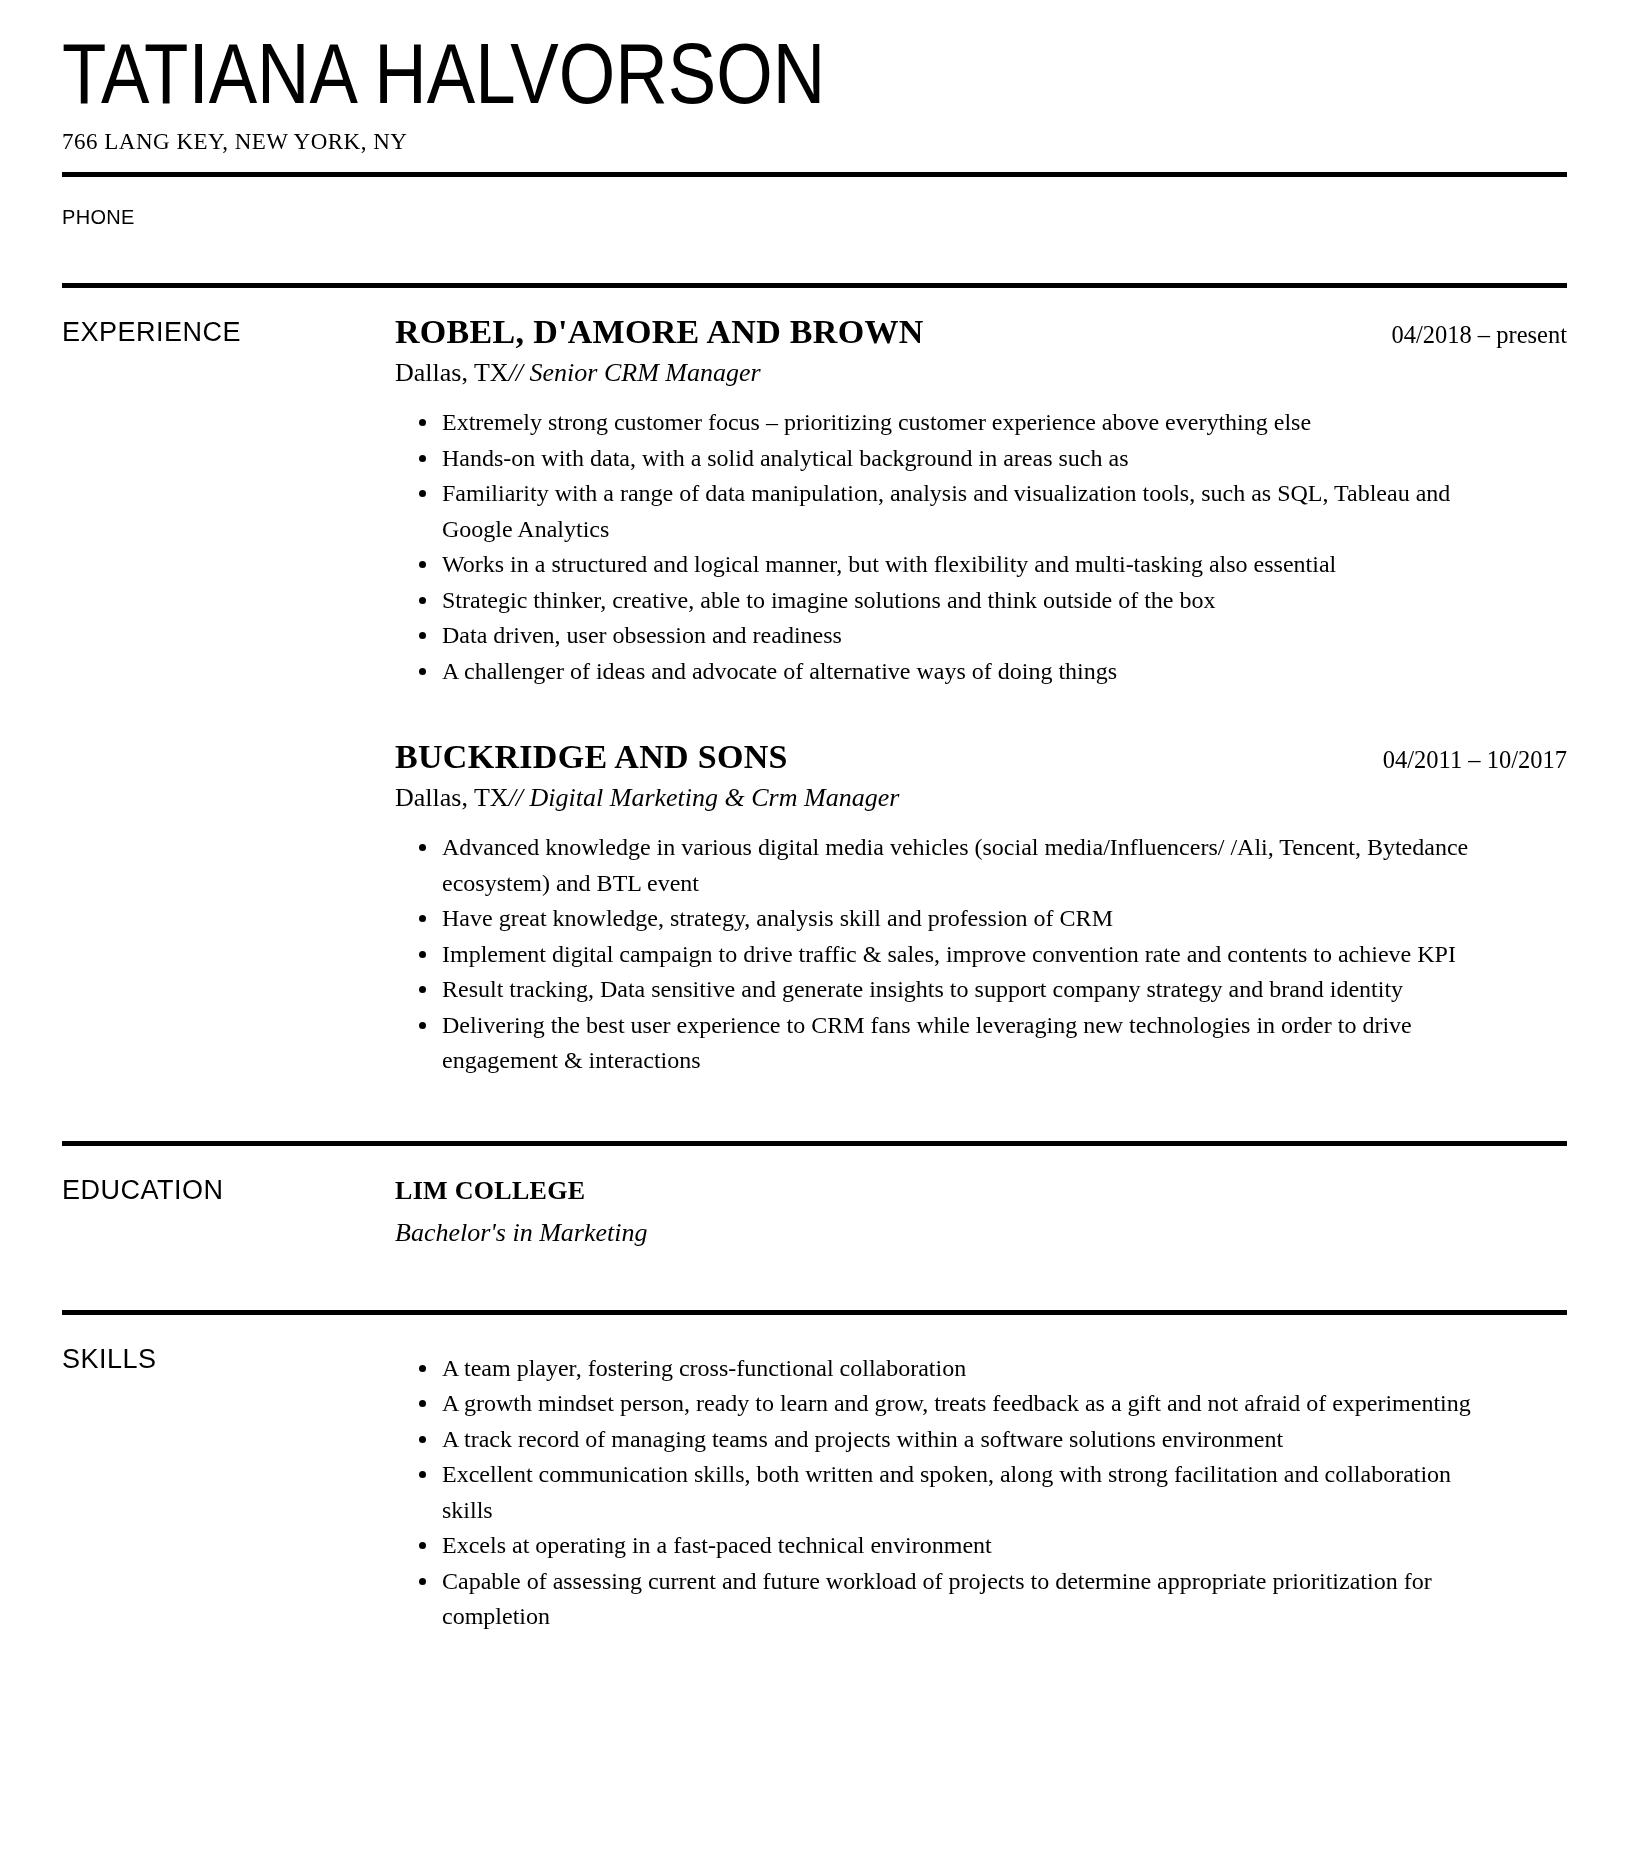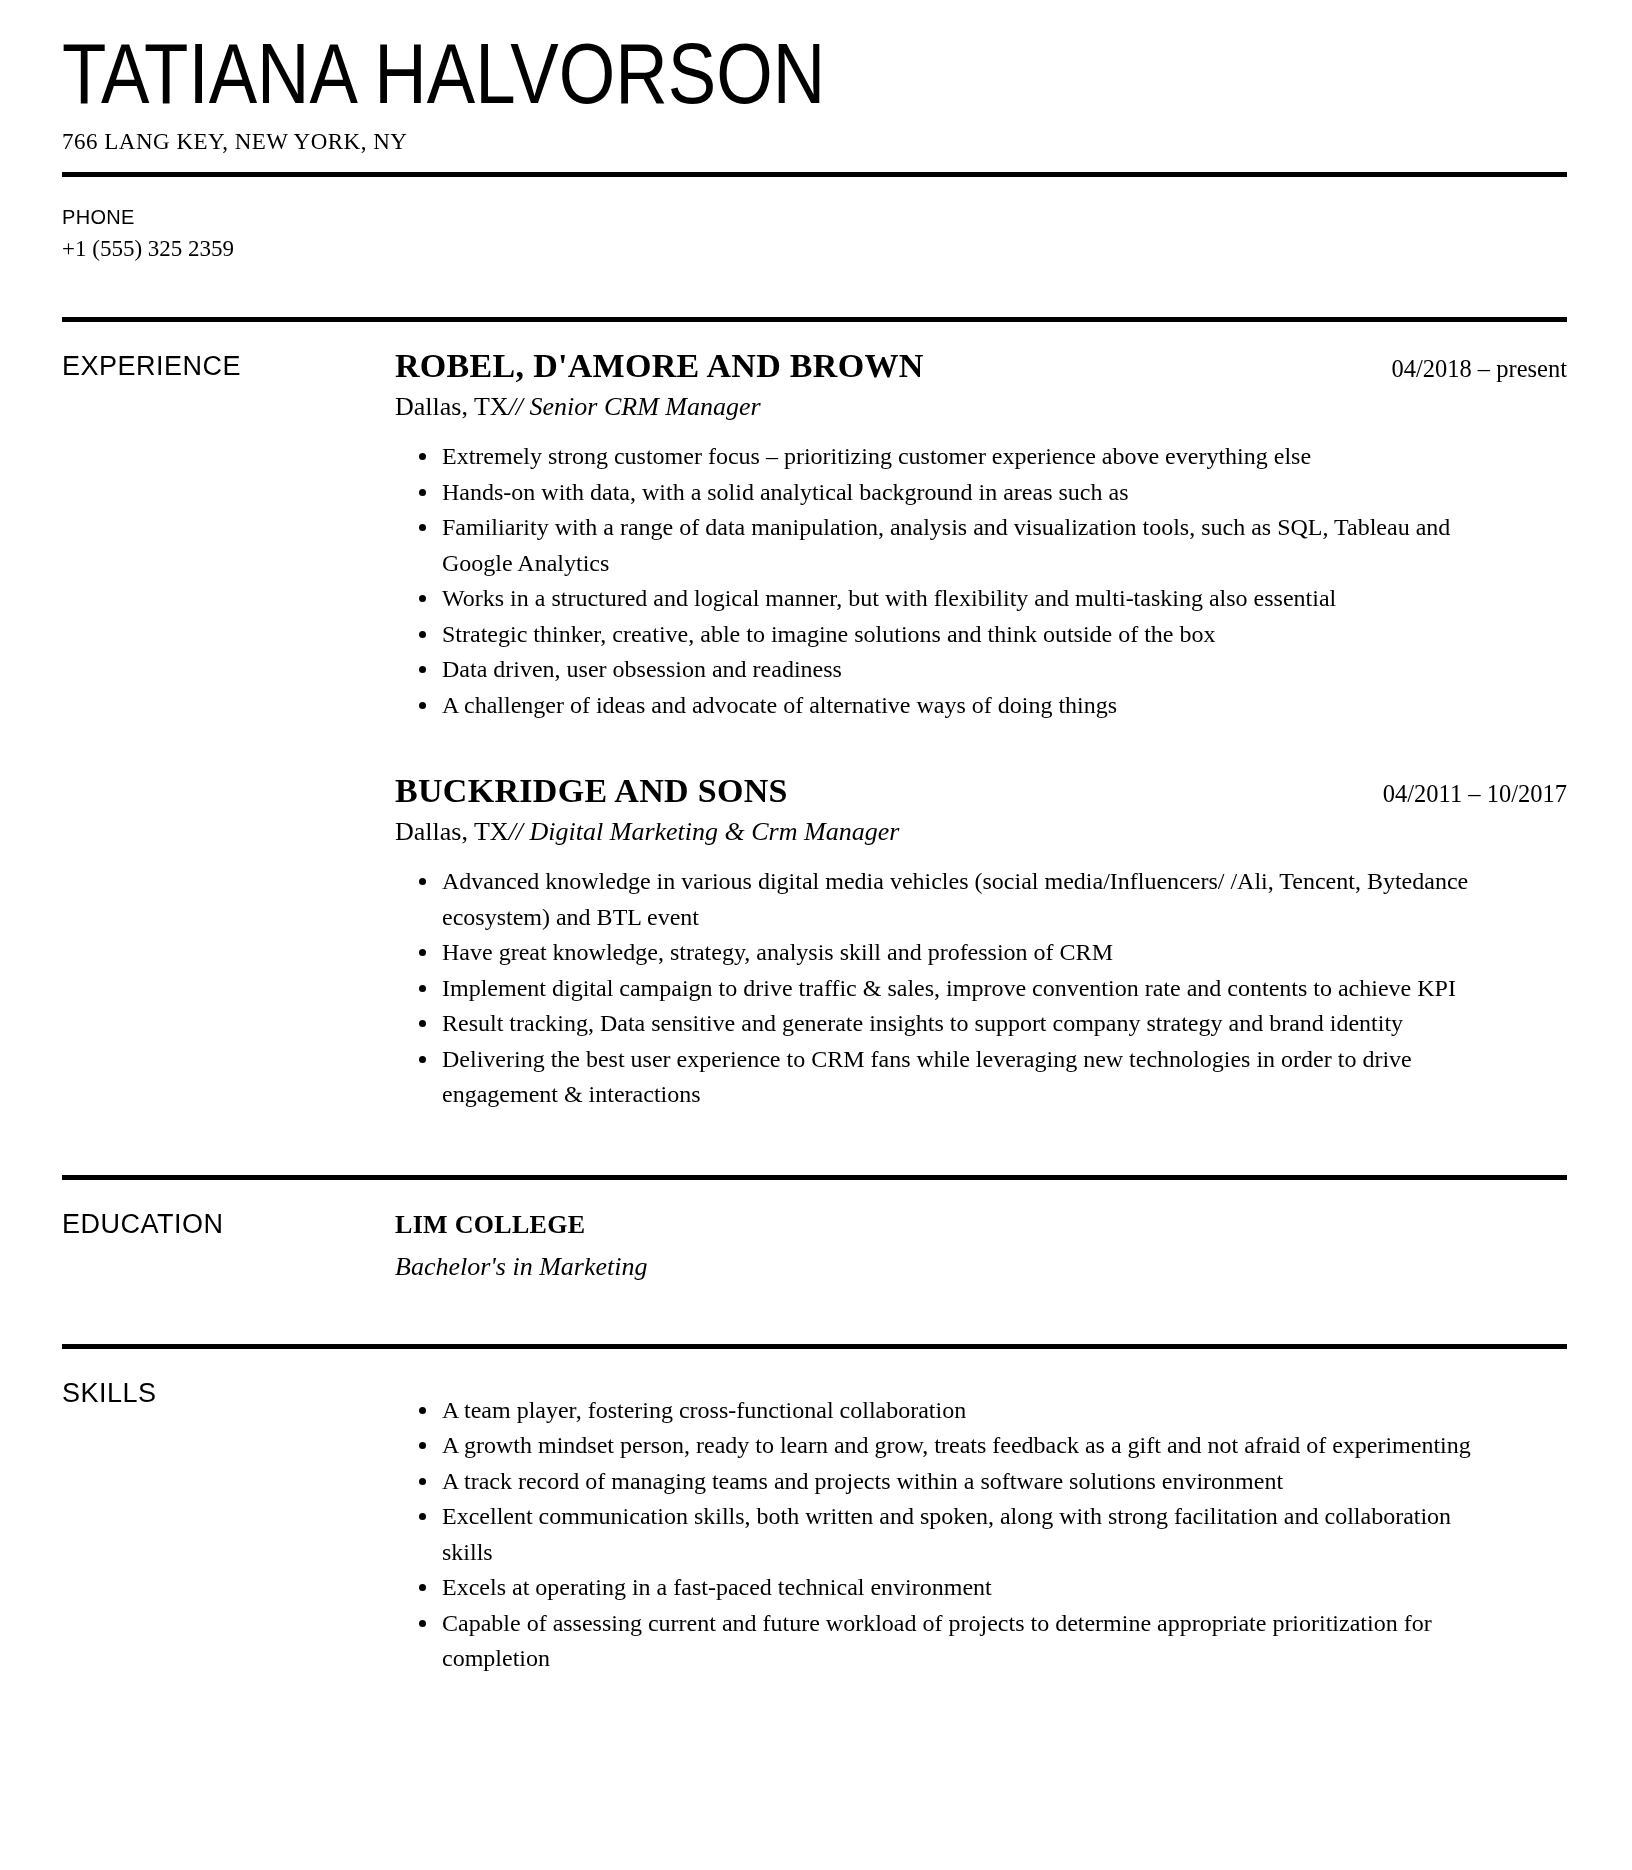--- a/index.html
+++ b/index.html
@@ -99,21 +99,21 @@
   
   ul.bullets {
     margin: 16px 0 0 0;
     padding: 0 0 0 45px;
     max-width: 1060px;
     list-style: disc outside;
     font-size: 24px;
     line-height: 35.5px;
   }
   ul.bullets li { padding-left: 2px; }
-  ul.bullets.skills-top { margin-top: 16px; }
+  ul.bullets.skills-top { margin-top: 8px; }
   
   .school {
     font-weight: bold;
     font-size: 26px;
     line-height: 34px;
     letter-spacing: 0.3px;
   }
   .degree {
     margin-top: 8px;
     font-style: italic;
@@ -128,21 +128,20 @@
 
   <header>
     <h1 class="name">TATIANA HALVORSON</h1>
     <div class="address">766 LANG KEY, NEW YORK, NY</div>
   </header>
 
   <hr class="rule rule-a">
 
   <section class="contact">
     <div class="phone-label">PHONE</div>
-    <div class="phone-value">+1 (555) 325 2359</div>
   </section>
 
   <hr class="rule rule-b">
 
   <section class="section">
     <div class="section-label">EXPERIENCE</div>
     <div class="section-content">
 
       <article class="job">
         <div class="job-header">

